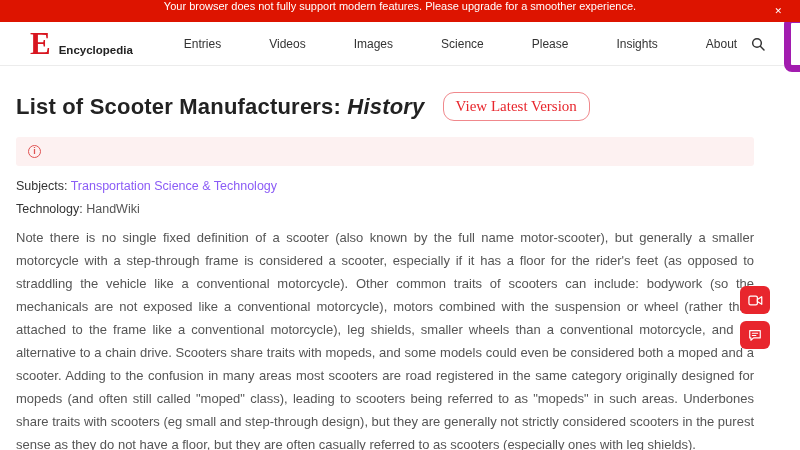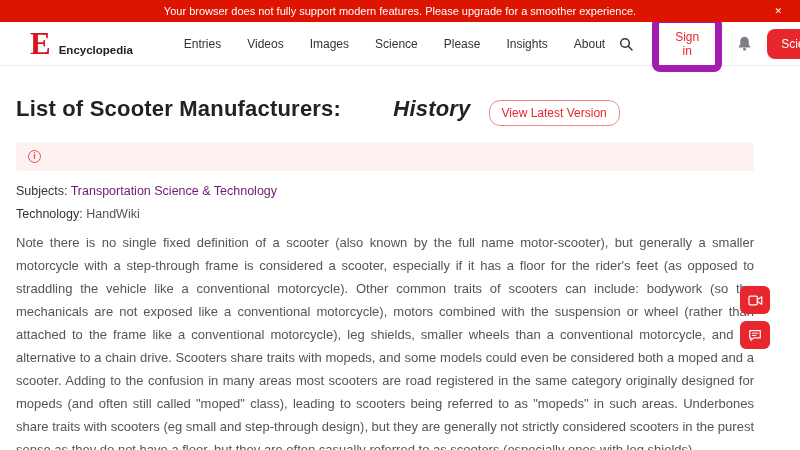--- a/index.html
+++ b/index.html
@@ -7,58 +7,58 @@
     --accent-red:#e8262d;
     --logo-red:#d8151f;
     --notice-bg:#fdf1f1;
     --notice-red:#e05252;
   }
   *{box-sizing:border-box;margin:0;padding:0;}
   html,body{width:800px;height:450px;overflow:hidden;background:#fff;
     font-family:"Liberation Sans", sans-serif;}
   
   .banner{height:22px;background:var(--banner-red,#dd1400);color:#fff;
-    display:flex;align-items:center;justify-content:center;position:relative;
+    display:flex;align-items:flex-start;justify-content:center;position:relative;
     font-size:11px;}
   .banner-close{position:absolute;right:18px;top:50%;transform:translateY(-50%);
     font-size:9px;cursor:pointer;line-height:1;}
   
   header{height:44px;background:#fff;border-bottom:1px solid #ececec;
     display:flex;align-items:center;padding:0 20px 0 30px;}
   .brand{display:flex;align-items:center;gap:8px;cursor:pointer;}
   .logo-e{font-family:"Liberation Serif", serif;font-weight:bold;
     color:var(--logo-red,#d8151f);font-size:31px;line-height:28px;}
   .brand-text{font-size:11.5px;font-weight:bold;color:#222;line-height:13px;}
-  nav{display:flex;align-items:center;margin-left:38px;}
+  nav{display:flex;align-items:center;margin-left:38px;gap:22px;}
   .nav-item{font-size:12px;color:#333;padding:0 13px;cursor:pointer;white-space:nowrap;}
   .actions{margin-left:auto;display:flex;align-items:center;gap:14px;}
   .search-btn{display:flex;align-items:center;cursor:pointer;margin-right:4px;}
   .signin-btn{border:7px solid #a21caf;background:#fff;color:var(--accent-red,#e8262d);
     font-size:12px;border-radius:8px;padding:7px 16px;cursor:pointer;
     font-family:inherit;}
   .bell{cursor:pointer;display:flex;align-items:center;}
   .submit-btn{background:var(--accent-red,#e8262d);color:#fff;border:none;
     font-size:12px;border-radius:8px;padding:8px 14px;cursor:pointer;
     display:flex;align-items:center;gap:7px;font-family:inherit;}
   
   main{padding-left:16px;width:754px;}
   .title-row{margin-top:26px;display:flex;align-items:center;gap:18px;}
   h1{font-size:22px;color:#222;font-weight:bold;letter-spacing:.2px;}
-  h1 .italic{font-style:italic;margin-left:46px;}
+  h1 .italic{font-style:italic;}
   .view-latest{border:1px solid #f0888c;color:var(--accent-red,#e8262d);
-    background:#fff;font-size:12px;border-radius:11px;padding:5px 12px;
-    cursor:pointer;white-space:nowrap;font-family:Liberation Sans, sans-serif;margin-top:8px;}
+    background:#fff;font-size:15px;border-radius:11px;padding:5px 12px;
+    cursor:pointer;white-space:nowrap;font-family:Liberation Serif, serif;}
   .notice{margin-top:16px;background:var(--notice-bg,#fdf1f1);border-radius:3px;
     padding:8px 12px;display:flex;align-items:center;gap:8px;font-size:12px;color:#555;}
   .info-icon{width:13px;height:13px;border:1.3px solid var(--notice-red,#e05252);
     border-radius:50%;color:var(--notice-red,#e05252);font-size:9px;line-height:11px;
     text-align:center;flex:0 0 auto;font-style:normal;font-weight:bold;}
   .meta{margin-top:13px;font-size:12.5px;color:#333;}
   .meta + .meta{margin-top:9px;}
-  .meta .subjects-value{color:#701a75;}
+  .meta .subjects-value{color:#8b5cf6;}
   .meta .contrib-value{color:#555;}
   .body-text{margin-top:10px;font-size:13px;line-height:23px;color:#555;
     text-align:justify;}
   
   .fab{position:fixed;right:30px;width:30px;height:28px;border:none;
     background:var(--accent-red,#e8262d);border-radius:6px;display:flex;
     align-items:center;justify-content:center;cursor:pointer;}
   .fab.video{top:286px;}
   .fab.comment{top:321px;}
 </style>

